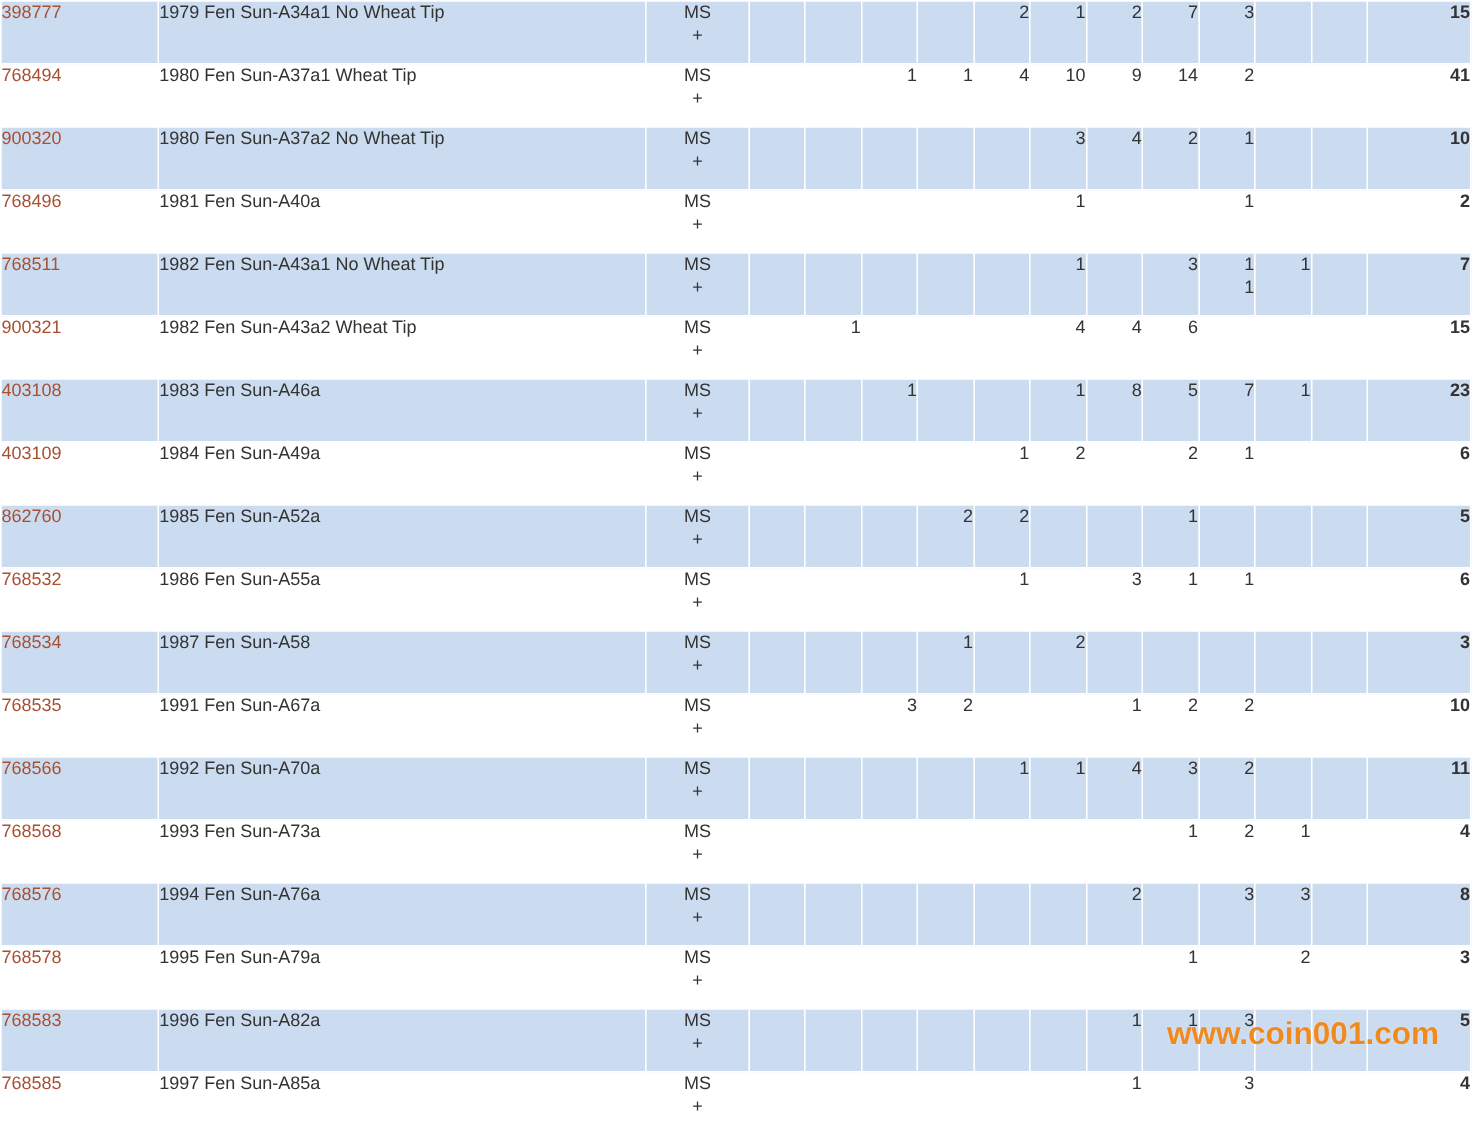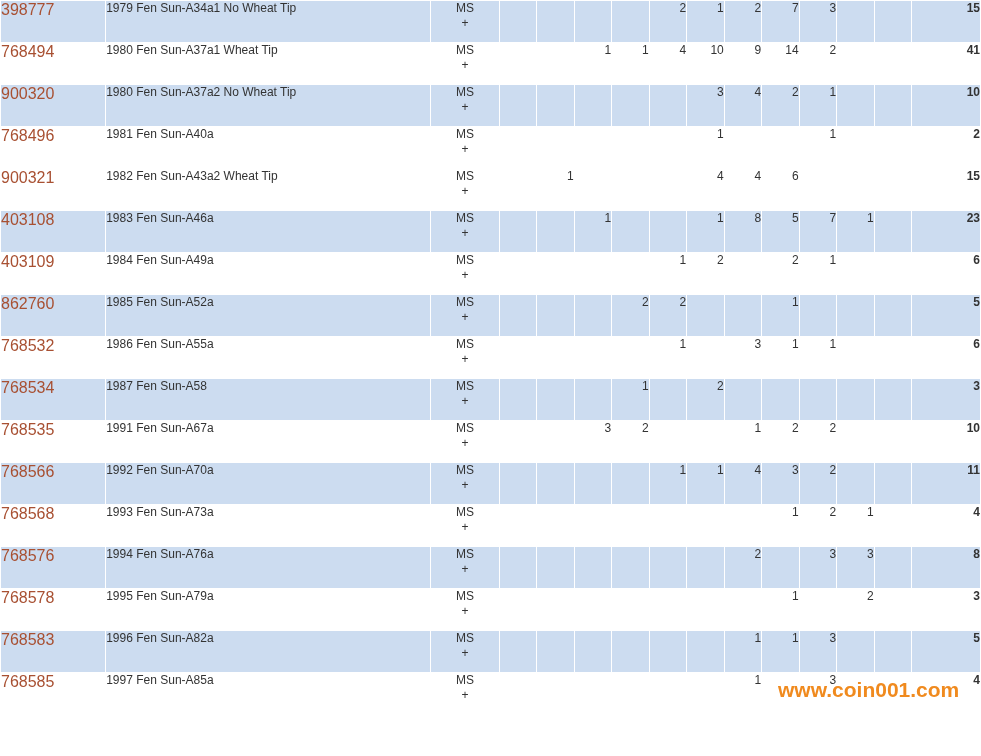--- a/index.html
+++ b/index.html
@@ -37,21 +37,21 @@
   
   col.c-id      { width: 101px; }
   col.c-desc    { width: 312px; }
   col.c-grade   { width: 66px; }
   col.c-num     { width: 36px; }
   col.c-total   { width: 66px; }
 
   td.cell-id {
     padding: 6px 0 0 6px;
     color: #a85032;
-    font-size: 16px;
+    font-size: 12px;
     white-space: nowrap;
     margin-left: 16px;
   }
   td.cell-id .idlink {
     color: #a85032;
     text-decoration: none;
     cursor: pointer;
   }
   td.cell-desc {
     padding: 6px 0 0 6px;
@@ -191,20 +191,41 @@
         <td class="cell-num"></td>
         <td class="cell-num"></td>
         <td class="cell-num">1</td>
         <td class="cell-num"></td>
         <td class="cell-num"></td>
         <td class="cell-num">1</td>
         <td class="cell-num"></td>
         <td class="cell-num"></td>
         <td class="cell-total">2</td>
       </tr>
+      <tr class="row-odd">
+        <td class="cell-id"><span class="idlink">768511</span></td>
+        <td class="cell-desc">1982 Fen Sun-A43a1 No Wheat Tip</td>
+        <td class="cell-grade">
+          <div>MS</div>
+          <div>+</div>
+        </td>
+        <td class="cell-num"></td>
+        <td class="cell-num"></td>
+        <td class="cell-num"></td>
+        <td class="cell-num"></td>
+        <td class="cell-num"></td>
+        <td class="cell-num">1</td>
+        <td class="cell-num"></td>
+        <td class="cell-num">3</td>
+        <td class="cell-num">1
+1</td>
+        <td class="cell-num">1</td>
+        <td class="cell-num"></td>
+        <td class="cell-total">7</td>
+      </tr>
       <tr class="row-even">
         <td class="cell-id"><span class="idlink">900321</span></td>
         <td class="cell-desc">1982 Fen Sun-A43a2 Wheat Tip</td>
         <td class="cell-grade">
           <div>MS</div>
           <div>+</div>
         </td>
         <td class="cell-num"></td>
         <td class="cell-num">1</td>
         <td class="cell-num"></td>

